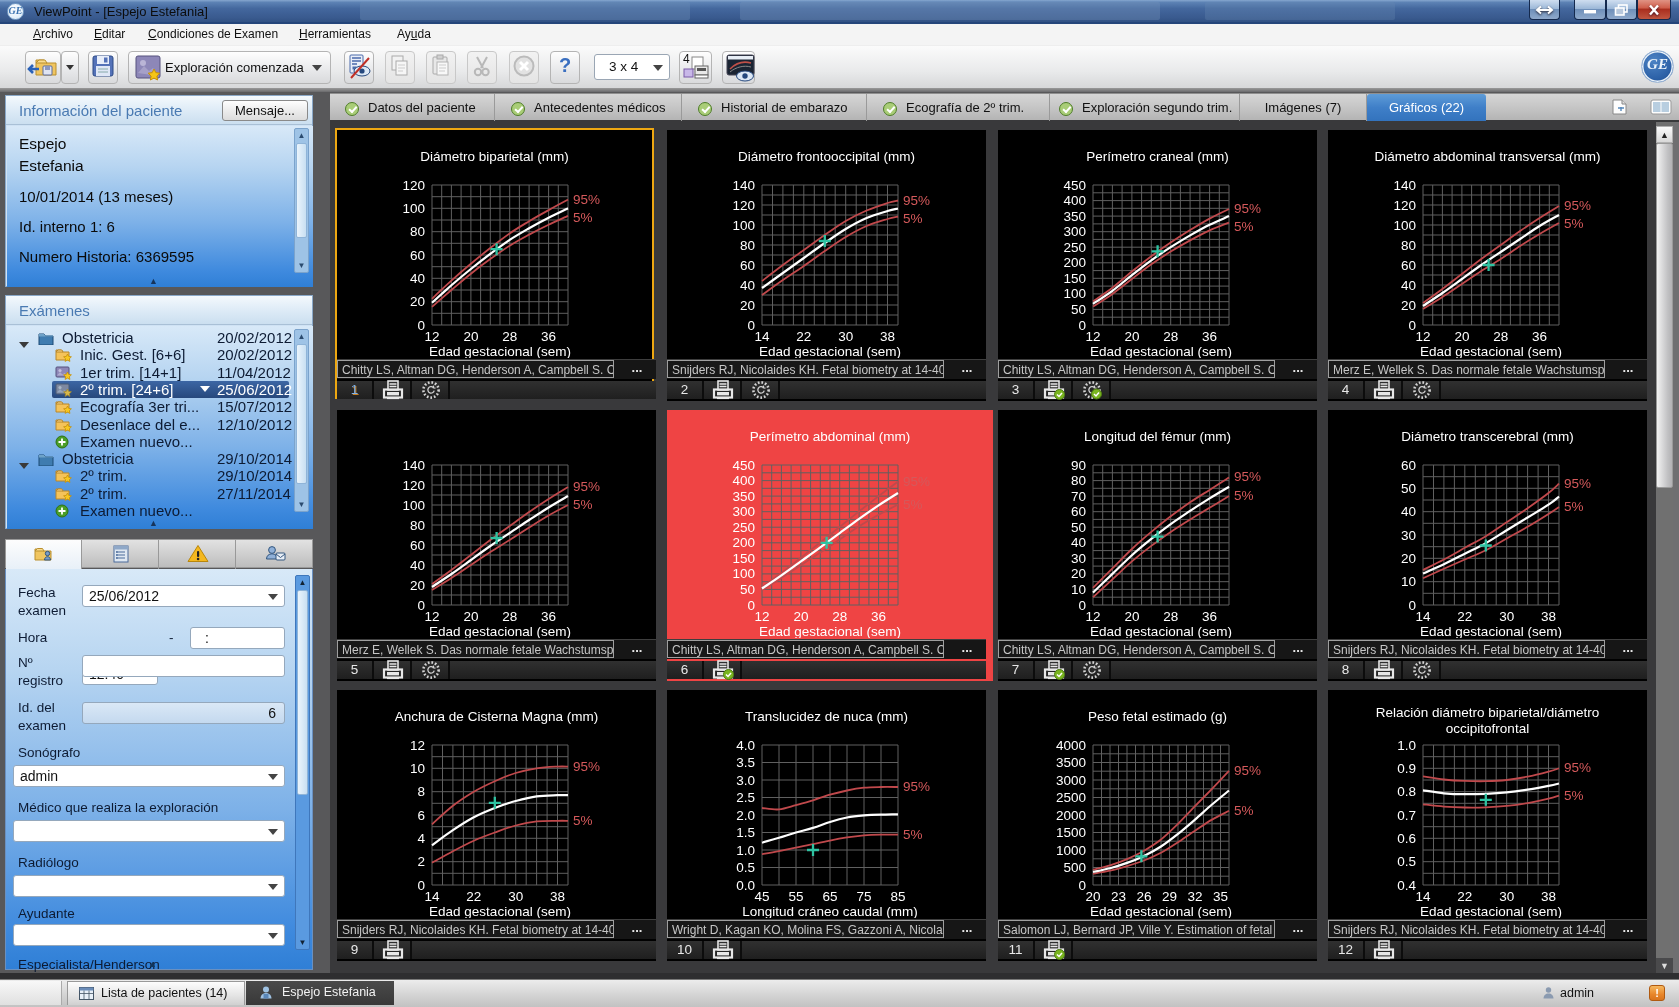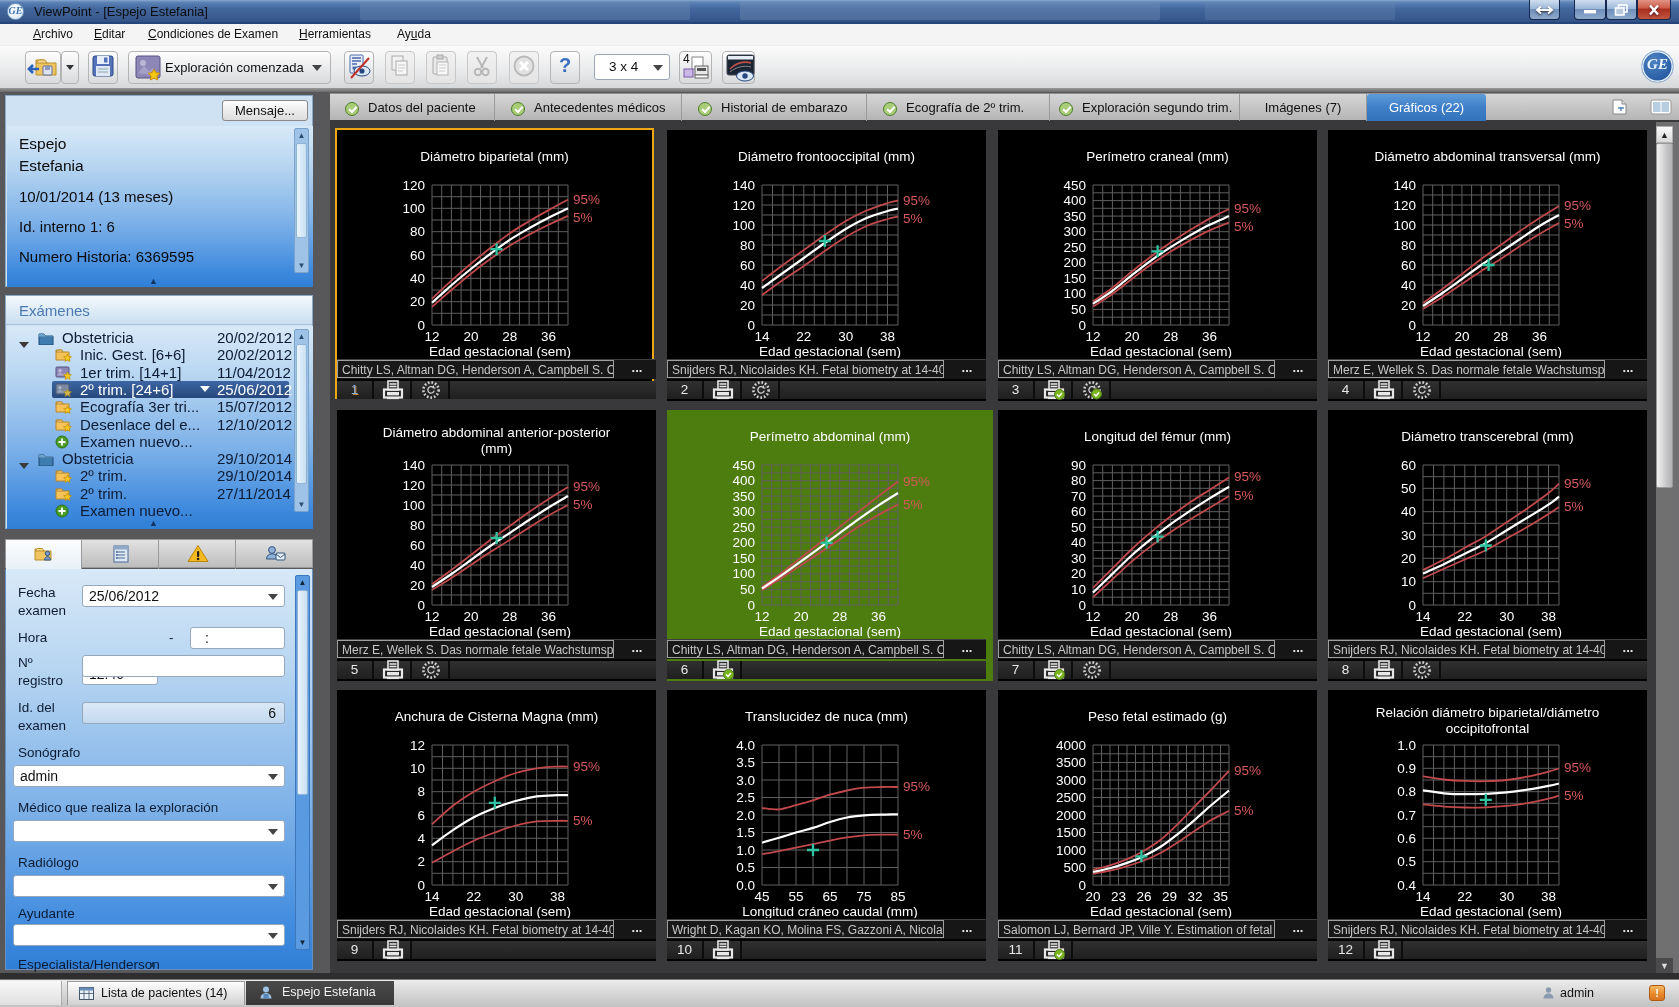--- a/index.html
+++ b/index.html
@@ -168,20 +168,21 @@
  </div>
  <div class="abs" style="left:1641px;top:4px;width:33px;height:33px;border-radius:50%;background:radial-gradient(circle at 38% 32%,#4d83c4,#2d62a8 60%,#1c4a8c);border:1.5px solid #9cb6d6;box-shadow:inset 0 0 0 1.5px #e8f0f8">
    <span style="position:absolute;left:0;top:5px;width:100%;text-align:center;font-size:15px;color:#eaf2fa;font-family:'Liberation Serif',serif;font-style:italic;font-weight:bold">GE</span>
  </div>
  <div class="abs" style="left:0;top:42px;width:100%;height:4px;background:linear-gradient(#9a9a9a,#6a6a6c)"></div>
 </div>
 
 <div class="leftpanel">
 
  <div class="abs" style="left:5px;top:3px;width:308px;height:192px;border:1px solid #8aa8c8;background:#cfe2f4">
+   <div class="bluehdr">Información del paciente</div>
    <div class="abs" style="left:216px;top:4px;width:86px;height:21px;background:linear-gradient(#fefefe,#e9e9e9 60%,#dcdcdc);border:1px solid #8a8a8a;border-radius:3px;text-align:center;font-size:13px;line-height:19px;color:#111">Mensaje...</div>
    <div class="bluebody abs" style="left:1px;top:30px;width:306px;height:161px">
      <div class="abs" style="left:12px;top:9px;font-size:15.5px;color:#0a0a0a">Espejo</div>
      <div class="abs" style="left:12px;top:31px;font-size:15.5px;color:#0a0a0a">Estefania</div>
      <div class="abs" style="left:12px;top:62px;font-size:15px;color:#0a0a0a">10/01/2014 (13 meses)</div>
      <div class="abs" style="left:12px;top:92px;font-size:15px;color:#0a0a0a">Id. interno 1: 6</div>
      <div class="abs" style="left:12px;top:122px;font-size:15px;color:#0a0a0a">Numero Historia: 6369595</div>
      <div class="sb" style="left:287px;top:2px;height:145px">
        <div class="sbarr" style="top:0">▲</div>
        <div class="sbthumb" style="top:14px;height:95px"></div>
@@ -569,21 +570,20 @@
             <rect x="6" y="12" width="12" height="3.4" fill="#e8e8e8"></rect>
             <rect x="6" y="17.5" width="12" height="1.6" fill="#e8e8e8"></rect>
           </svg></span></div>
       <div style="position:absolute;left:77px;top:0;width:36px;height:18px;border-right:2px solid #0c0c0c;text-align:center"><span style="position:relative;top:-2px"><svg width="22" height="22" viewBox="0 0 22 22">
             <circle cx="11" cy="11" r="7.6" fill="none" stroke="#d4d4d4" stroke-width="2.6" stroke-dasharray="1.7 1.9"></circle>
             <path d="M13.3 8.6a3.2 3.2 0 1 0 .9 3M13.6 6.6l-.3 2.2 2.2.3" stroke="#d4d4d4" stroke-width="1.3" fill="none"></path>
           </svg></span></div>
     </div>
   </div>
 <div style="position:absolute;left:337px;top:410px;width:319px;height:271px;background:#000;">
-    <div style="position:absolute;left:0;top:15px;width:100%;text-align:center;color:#fff;font-size:13.5px;line-height:15.5px">Diámetro abdominal anterior-posterior<br>(mm)</div>
     <svg width="319" height="228" style="position:absolute;left:0;top:0">
       <path d="M95.0,55.0V195.0 M104.7,55.0V195.0 M114.4,55.0V195.0 M124.1,55.0V195.0 M133.9,55.0V195.0 M143.6,55.0V195.0 M153.3,55.0V195.0 M163.0,55.0V195.0 M172.7,55.0V195.0 M182.4,55.0V195.0 M192.1,55.0V195.0 M201.9,55.0V195.0 M211.6,55.0V195.0 M221.3,55.0V195.0 M231.0,55.0V195.0 M95.0,195.0H231.0 M95.0,185.0H231.0 M95.0,175.0H231.0 M95.0,165.0H231.0 M95.0,155.0H231.0 M95.0,145.0H231.0 M95.0,135.0H231.0 M95.0,125.0H231.0 M95.0,115.0H231.0 M95.0,105.0H231.0 M95.0,95.0H231.0 M95.0,85.0H231.0 M95.0,75.0H231.0 M95.0,65.0H231.0 M95.0,55.0H231.0" stroke="#606060" stroke-width="1" fill="none"></path>
       <text x="88" y="199.5" fill="#fff" font-size="13.5" text-anchor="end">0</text>
       <text x="88" y="179.5" fill="#fff" font-size="13.5" text-anchor="end">20</text>
       <text x="88" y="159.5" fill="#fff" font-size="13.5" text-anchor="end">40</text>
       <text x="88" y="139.5" fill="#fff" font-size="13.5" text-anchor="end">60</text>
       <text x="88" y="119.5" fill="#fff" font-size="13.5" text-anchor="end">80</text>
       <text x="88" y="99.5" fill="#fff" font-size="13.5" text-anchor="end">100</text>
       <text x="88" y="79.5" fill="#fff" font-size="13.5" text-anchor="end">120</text>
       <text x="88" y="59.5" fill="#fff" font-size="13.5" text-anchor="end">140</text>
@@ -611,21 +611,21 @@
             <rect x="3" y="9.5" width="18" height="8" fill="none" stroke="#e8e8e8" stroke-width="2.2"></rect>
             <rect x="6" y="12" width="12" height="3.4" fill="#e8e8e8"></rect>
             <rect x="6" y="17.5" width="12" height="1.6" fill="#e8e8e8"></rect>
           </svg></span></div>
       <div style="position:absolute;left:77px;top:0;width:36px;height:18px;border-right:2px solid #0c0c0c;text-align:center"><span style="position:relative;top:-2px"><svg width="22" height="22" viewBox="0 0 22 22">
             <circle cx="11" cy="11" r="7.6" fill="none" stroke="#d4d4d4" stroke-width="2.6" stroke-dasharray="1.7 1.9"></circle>
             <path d="M13.3 8.6a3.2 3.2 0 1 0 .9 3M13.6 6.6l-.3 2.2 2.2.3" stroke="#d4d4d4" stroke-width="1.3" fill="none"></path>
           </svg></span></div>
     </div>
   </div>
-<div style="position:absolute;left:667px;top:410px;width:326px;height:271px;background:#4d7c0f;">
+<div style="position:absolute;left:667px;top:410px;width:326px;height:271px;background:#ef4444;">
     <div style="position:absolute;left:0;top:19px;width:100%;text-align:center;color:#fff;font-size:13.5px">Perímetro abdominal (mm)</div>
     <svg width="319" height="228" style="position:absolute;left:0;top:0">
       <path d="M95.0,55.0V195.0 M104.7,55.0V195.0 M114.4,55.0V195.0 M124.1,55.0V195.0 M133.9,55.0V195.0 M143.6,55.0V195.0 M153.3,55.0V195.0 M163.0,55.0V195.0 M172.7,55.0V195.0 M182.4,55.0V195.0 M192.1,55.0V195.0 M201.9,55.0V195.0 M211.6,55.0V195.0 M221.3,55.0V195.0 M231.0,55.0V195.0 M95.0,195.0H231.0 M95.0,187.2H231.0 M95.0,179.4H231.0 M95.0,171.7H231.0 M95.0,163.9H231.0 M95.0,156.1H231.0 M95.0,148.3H231.0 M95.0,140.6H231.0 M95.0,132.8H231.0 M95.0,125.0H231.0 M95.0,117.2H231.0 M95.0,109.4H231.0 M95.0,101.7H231.0 M95.0,93.9H231.0 M95.0,86.1H231.0 M95.0,78.3H231.0 M95.0,70.6H231.0 M95.0,62.8H231.0 M95.0,55.0H231.0" stroke="#606060" stroke-width="1" fill="none"></path>
       <text x="88" y="199.5" fill="#fff" font-size="13.5" text-anchor="end">0</text>
       <text x="88" y="183.9" fill="#fff" font-size="13.5" text-anchor="end">50</text>
       <text x="88" y="168.4" fill="#fff" font-size="13.5" text-anchor="end">100</text>
       <text x="88" y="152.8" fill="#fff" font-size="13.5" text-anchor="end">150</text>
       <text x="88" y="137.3" fill="#fff" font-size="13.5" text-anchor="end">200</text>
       <text x="88" y="121.7" fill="#fff" font-size="13.5" text-anchor="end">250</text>
       <text x="88" y="106.2" fill="#fff" font-size="13.5" text-anchor="end">300</text>

